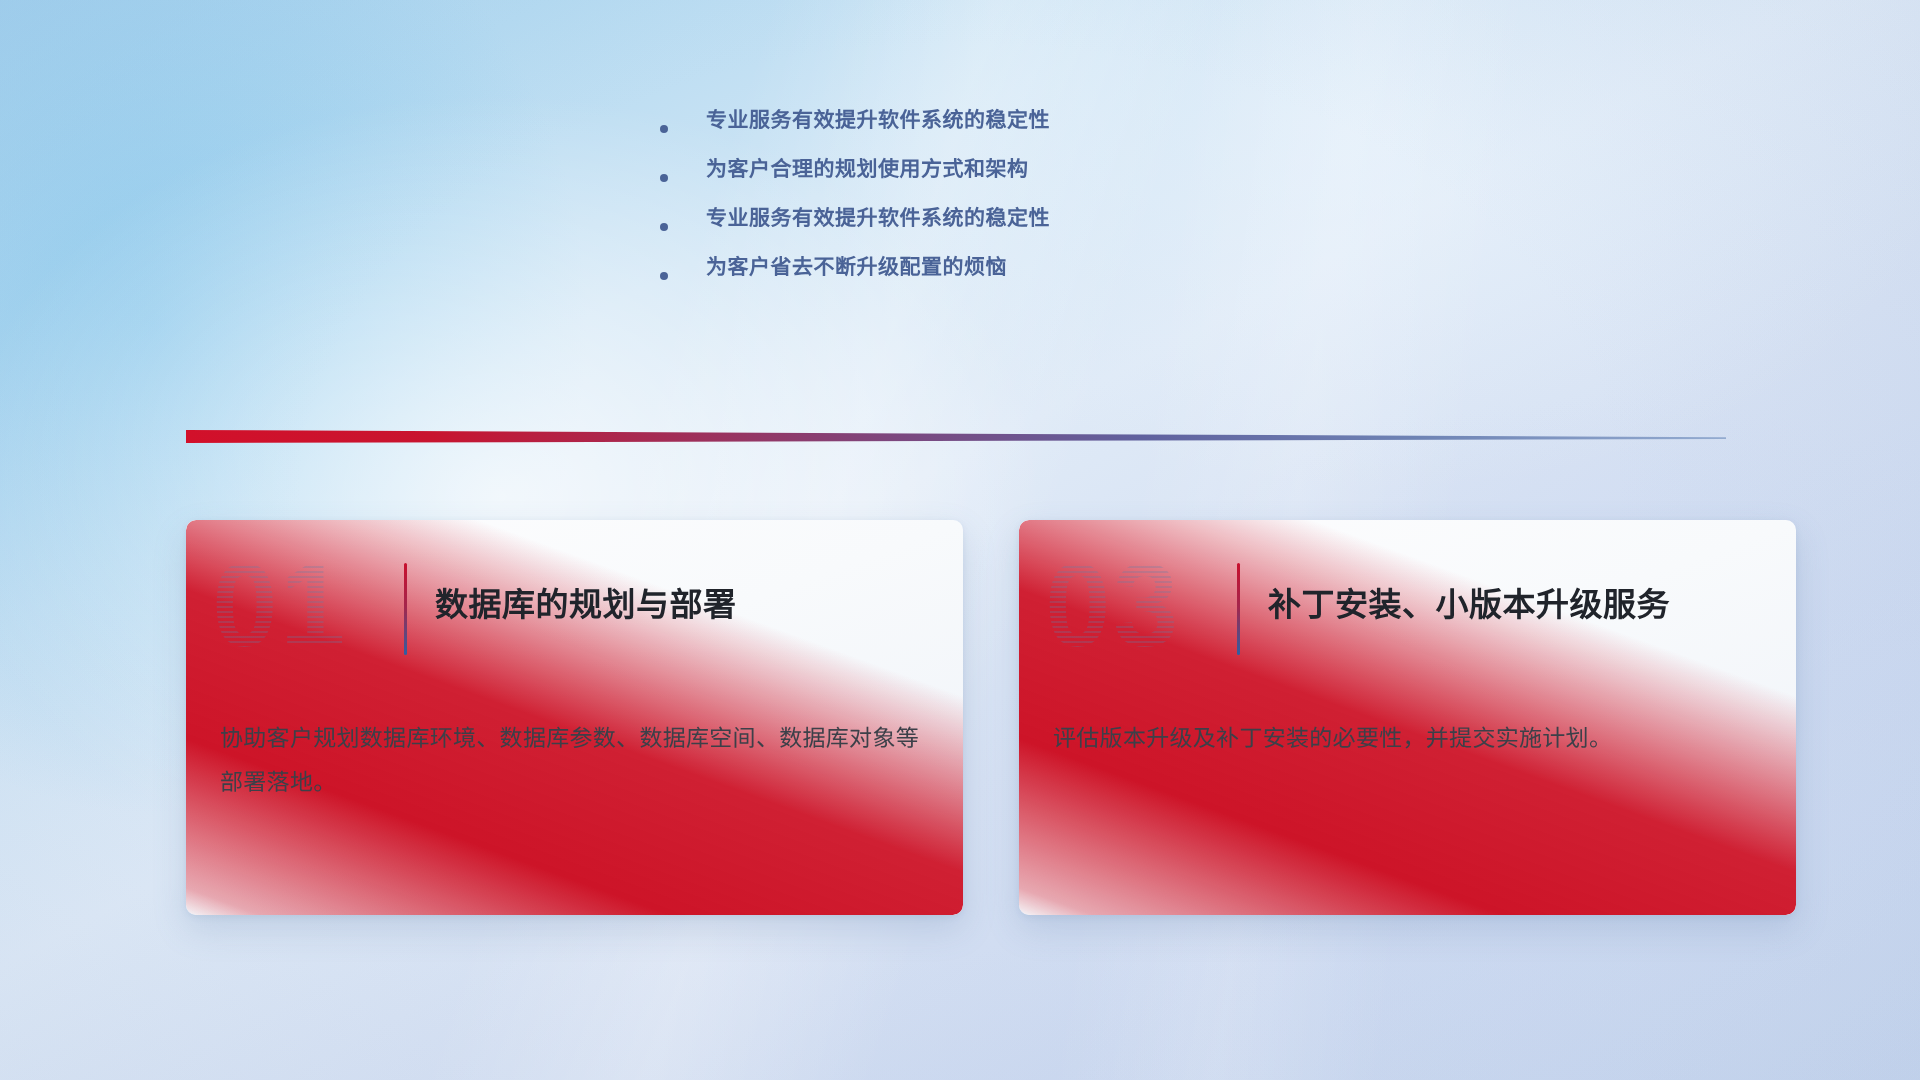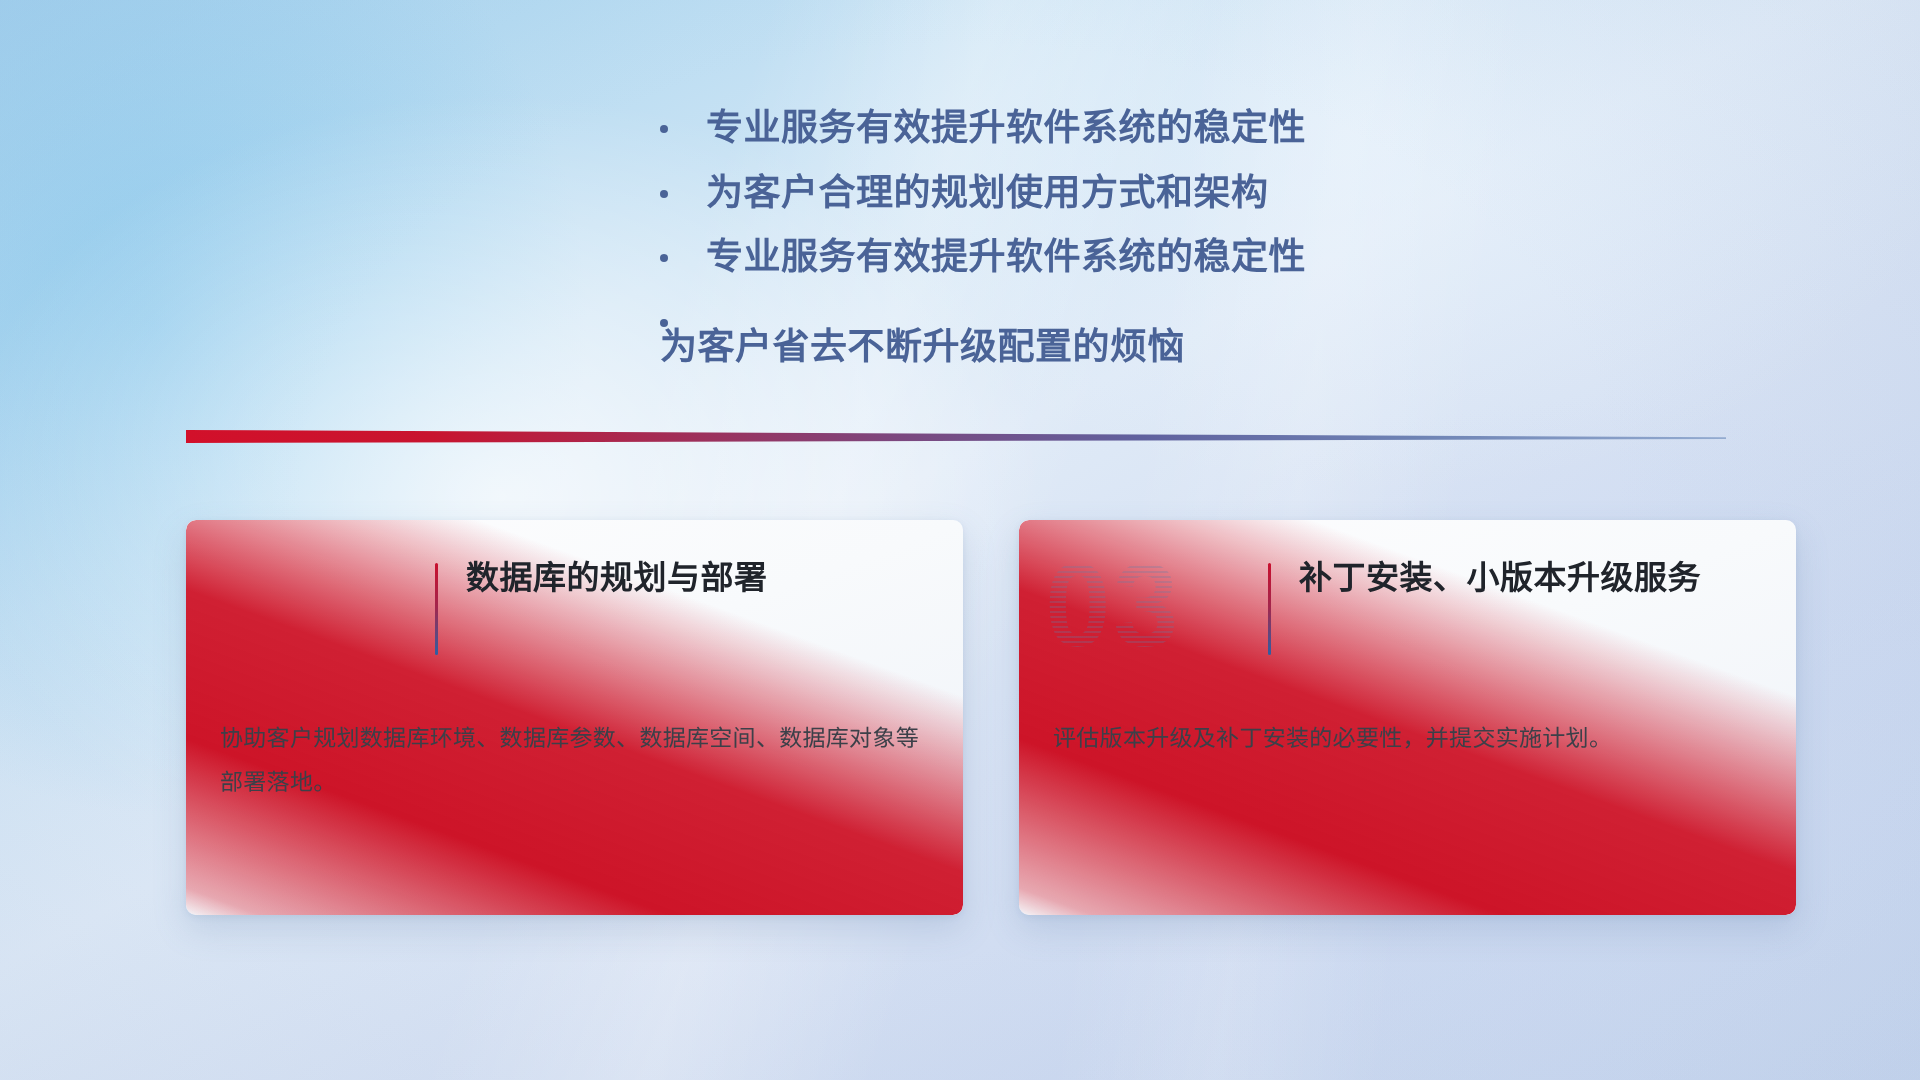--- a/index.html
+++ b/index.html
@@ -59,30 +59,30 @@
   .bullets{
     position:absolute;
     left:660px; top:108px;
     width:820px;
   }
   .bullet{
     display:flex; align-items:flex-start;
     margin-bottom:24px;
     line-height:1.1;
   }
-  .bullet:last-child{ margin-bottom:0;flex-direction:column; }
+  .bullet:last-child{ margin-bottom:0; }
   .bullet-dot{
     flex:0 0 auto;
     width:8px; height:8px;
     border-radius:50%;
     background:#4a6397;
     margin-top:17px; margin-right:38px;
   }
   .bullet-text{
-    font-size:37px;
+    font-size:21px;
     font-weight:700;
     color:#4a6397;
     letter-spacing:.5px;
     white-space:nowrap;
   }
 
   
   .divider{
     position:absolute;
     left:186px; top:424px;
@@ -142,22 +142,21 @@
         rgba(255,255,255,0)  2px, rgba(255,255,255,0)  5px);
     -webkit-background-clip:text;
     background-clip:text;
     opacity:.55;
     user-select:none;
   }
   .card-head{
     position:absolute;
     left:218px; top:36px;
     display:flex;
-    align-items:flex-start;
-    margin-left:31px;
+    align-items:center;
   }
   .card-bar{
     flex:0 0 auto;
     width:3px; height:92px;
     margin-top:7px; margin-right:28px;
     border-radius:2px;
     background:linear-gradient(to bottom,#c8102e 0%,#a3264c 48%,#2e5fa3 100%);
   }
   .card-title{
     font-size:33px;
@@ -218,20 +217,21 @@
       </defs>
 
       <path d="M0,6 L1540,13.2 L1540,15.0 L0,19 Z" fill="url(#divGrad)"></path>
     </svg>
   </div>
 
   <div class="cards">
 
     <div class="card">
       <div class="card-edge"></div>
+      <div class="card-num">01</div>
       <div class="card-head">
         <span class="card-bar"></span>
         <span class="card-title">数据库的规划与部署</span>
       </div>
       <p class="card-body">协助客户规划数据库环境、数据库参数、数据库空间、数据库对象等部署落地。</p>
     </div>
 
 
     <div class="card">
       <div class="card-edge"></div>

